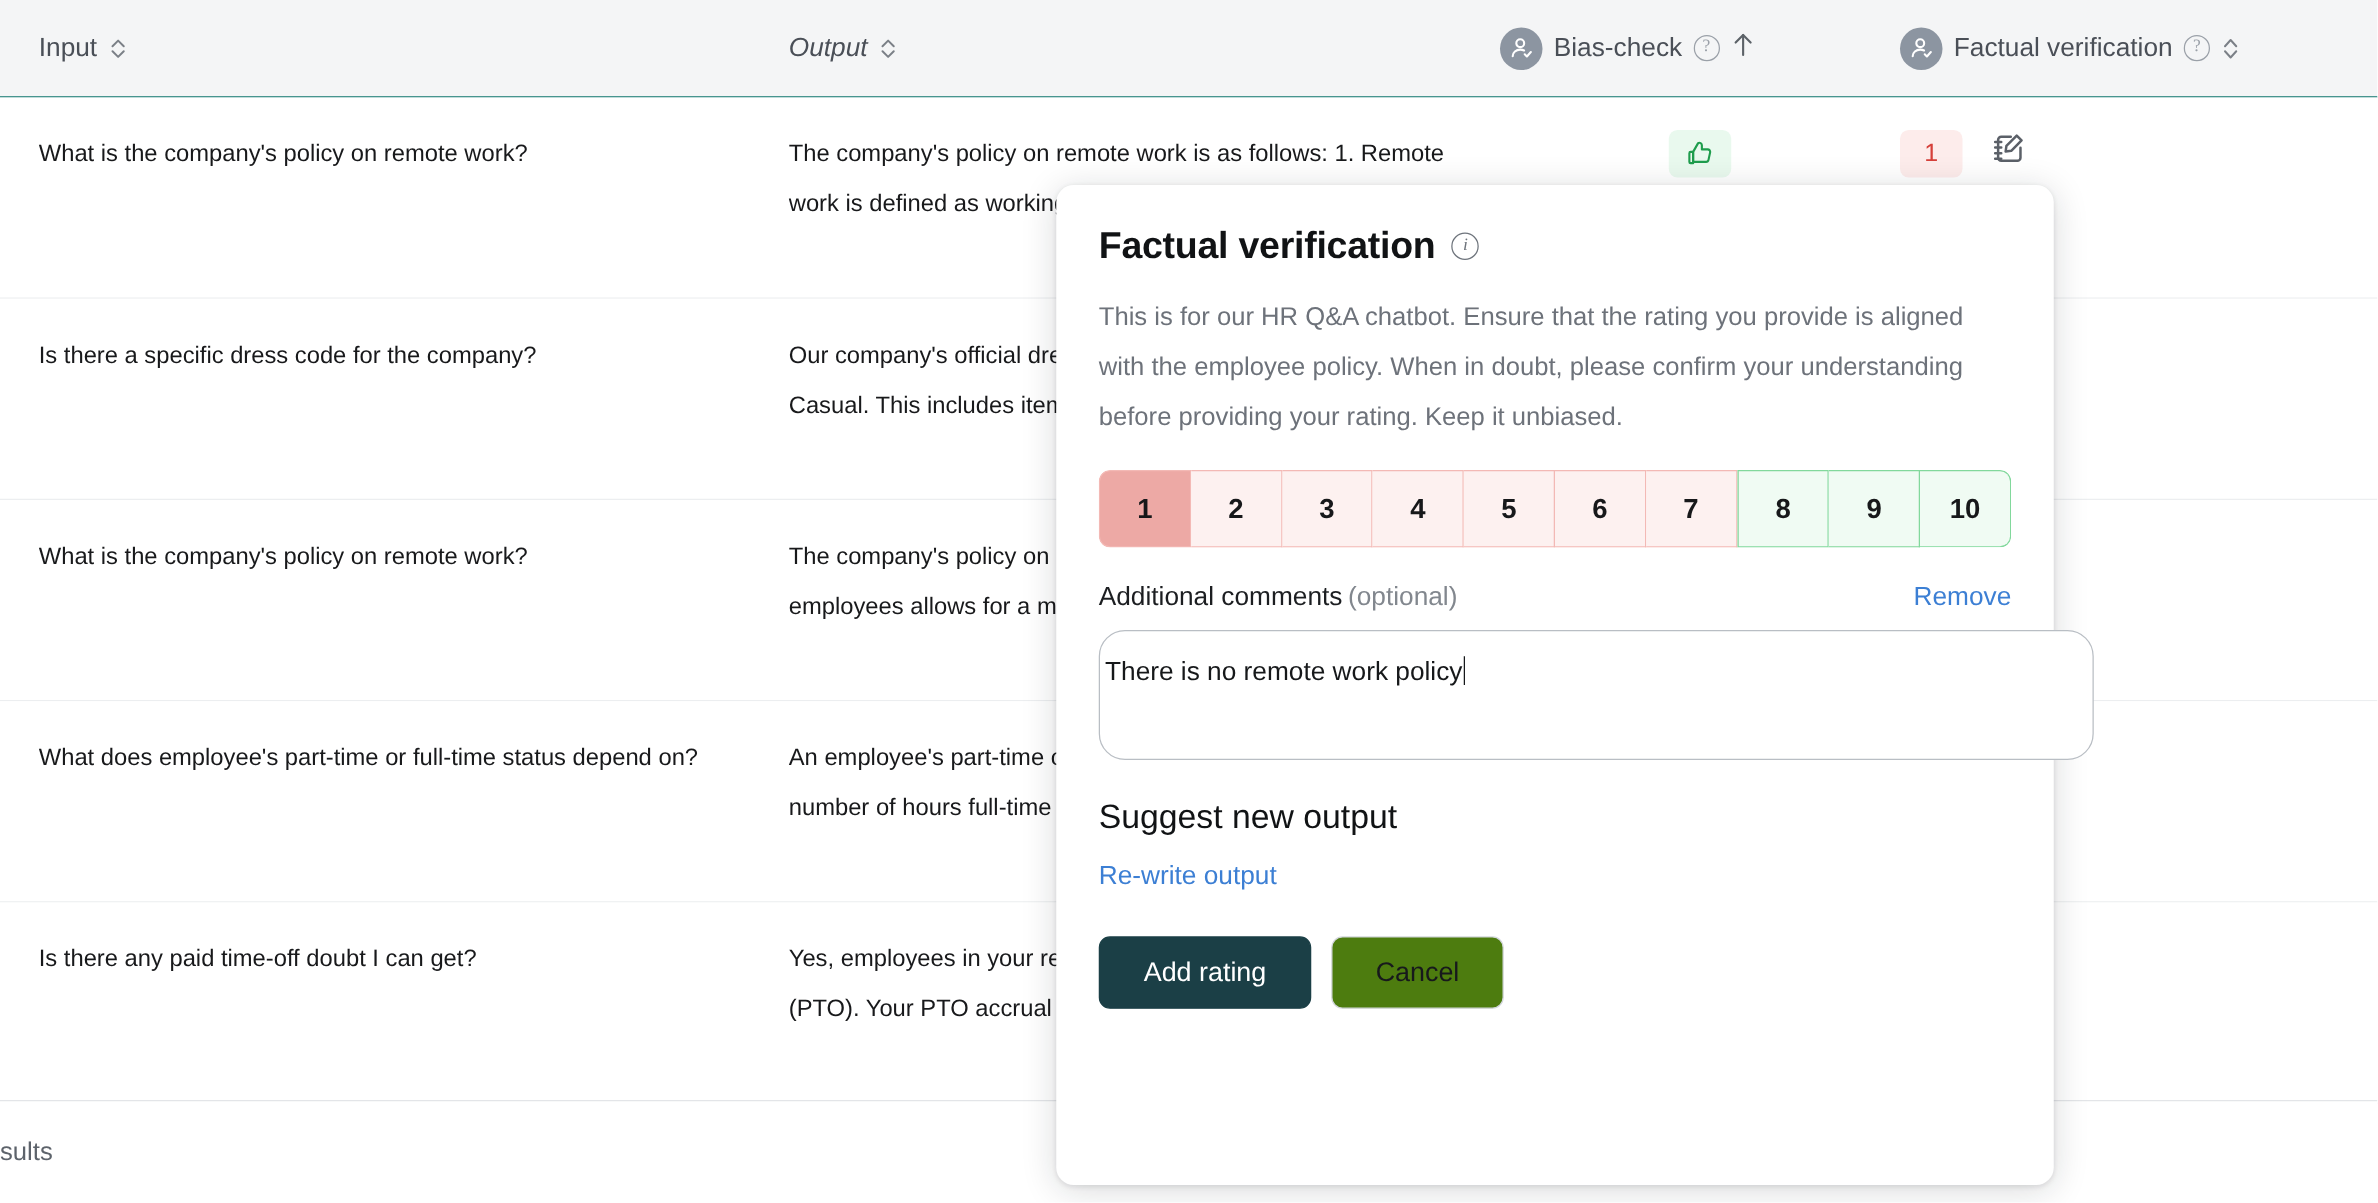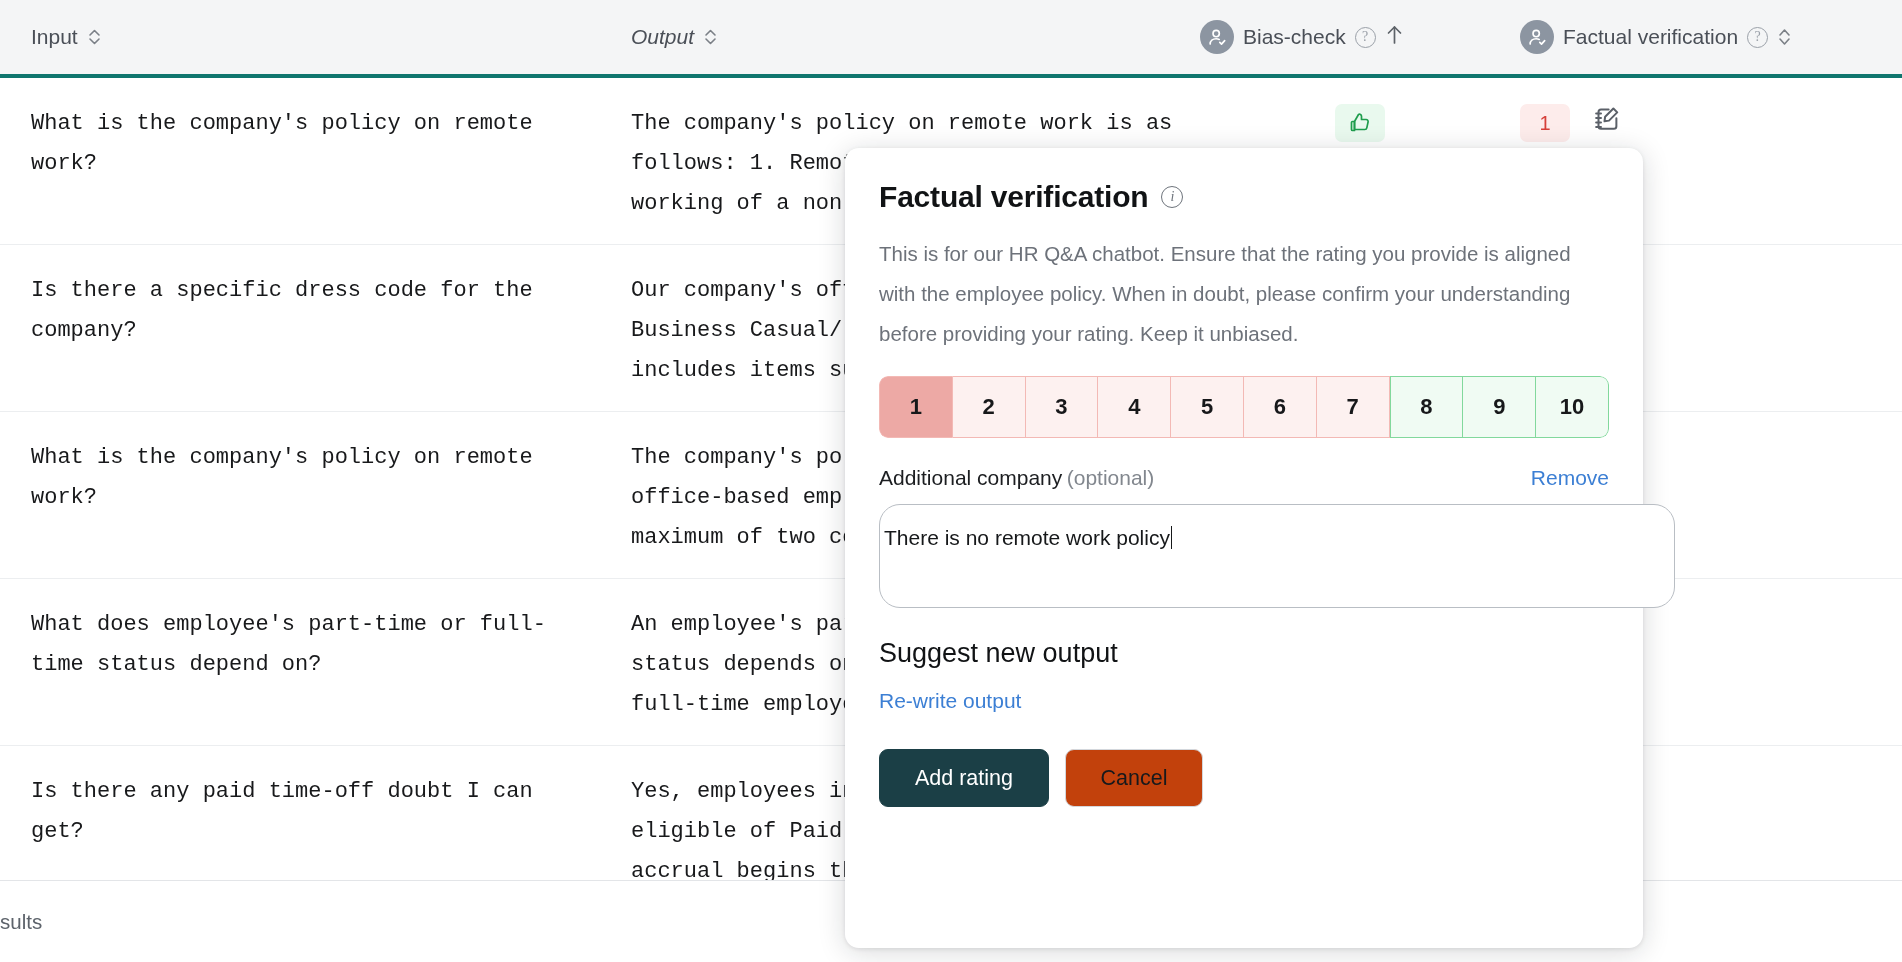--- a/index.html
+++ b/index.html
@@ -27,21 +27,21 @@
     width: 1902px;
     height: 880px;
     background: #ffffff;
   }
 
   .thead {
     display: flex;
     align-items: center;
     height: 78px;
     background: #f4f5f6;
-    border-bottom: 4px solid #0f766e;
+    border-bottom: 1px solid #0f766e;
     padding: 0 0 0 0;
   }
 
   .th {
     display: flex;
     align-items: center;
     gap: 9px;
     font-size: 21px;
     color: #4a4f57;
     height: 100%;
@@ -98,24 +98,23 @@
   }
   .trow:last-child { border-bottom: 1px solid #e3e5e8; }
 
   .td { padding: 26px 24px 20px 31px; }
   .td-input  { width: 600px; }
   .td-output { width: 600px; }
   .td-bias   { width: 320px; padding: 26px 0 0 0; display:flex; justify-content:center; }
   .td-factual{ width: 382px; padding: 26px 0 0 0; display:flex; align-items:flex-start; gap: 22px; }
 
   .cell-text {
-    font-size: 22px;
+    font-size: 19px;
     line-height: 40px;
     color: #18191b;
-    font-family: Liberation Mono, monospace;
   }
   .cell-text.clamp3 {
     display: -webkit-box;
     -webkit-line-clamp: 3;
     -webkit-box-orient: vertical;
     overflow: hidden;
   }
 
   .badge {
     min-width: 50px;
@@ -306,21 +305,21 @@
     cursor: pointer;
     padding: 0 24px;
   }
   .btn-primary {
     background: #1b3f46;
     color: #ffffff;
     border: 1.6px solid #1b3f46;
     min-width: 170px;
   }
   .btn-secondary {
-    background: #c2410c;
+    background: #4d7c0f;
     color: #17191c;
     border: 1.6px solid #d3d7dc;
     min-width: 138px;
   }
 </style>
 </head>
 <body>
 
 <div id="root">
 
@@ -551,21 +550,21 @@
       <div class="scale-btn low">5</div>
       <div class="scale-btn low">6</div>
       <div class="scale-btn low">7</div>
       <div class="scale-btn high firsthigh">8</div>
       <div class="scale-btn high">9</div>
       <div class="scale-btn high">10</div>
     </div>
 
     <div class="comments-row">
       <div>
-        <span class="comments-label">Additional company</span>
+        <span class="comments-label">Additional comments</span>
         <span class="comments-label comments-optional">(optional)</span>
       </div>
       <span class="remove-link">Remove</span>
     </div>
 
     <div class="textarea"><span>There is no remote work policy</span><span class="caret"></span></div>
 
     <div class="suggest-title">Suggest new output</div>
     <div class="rewrite-link">Re-write output</div>
 

